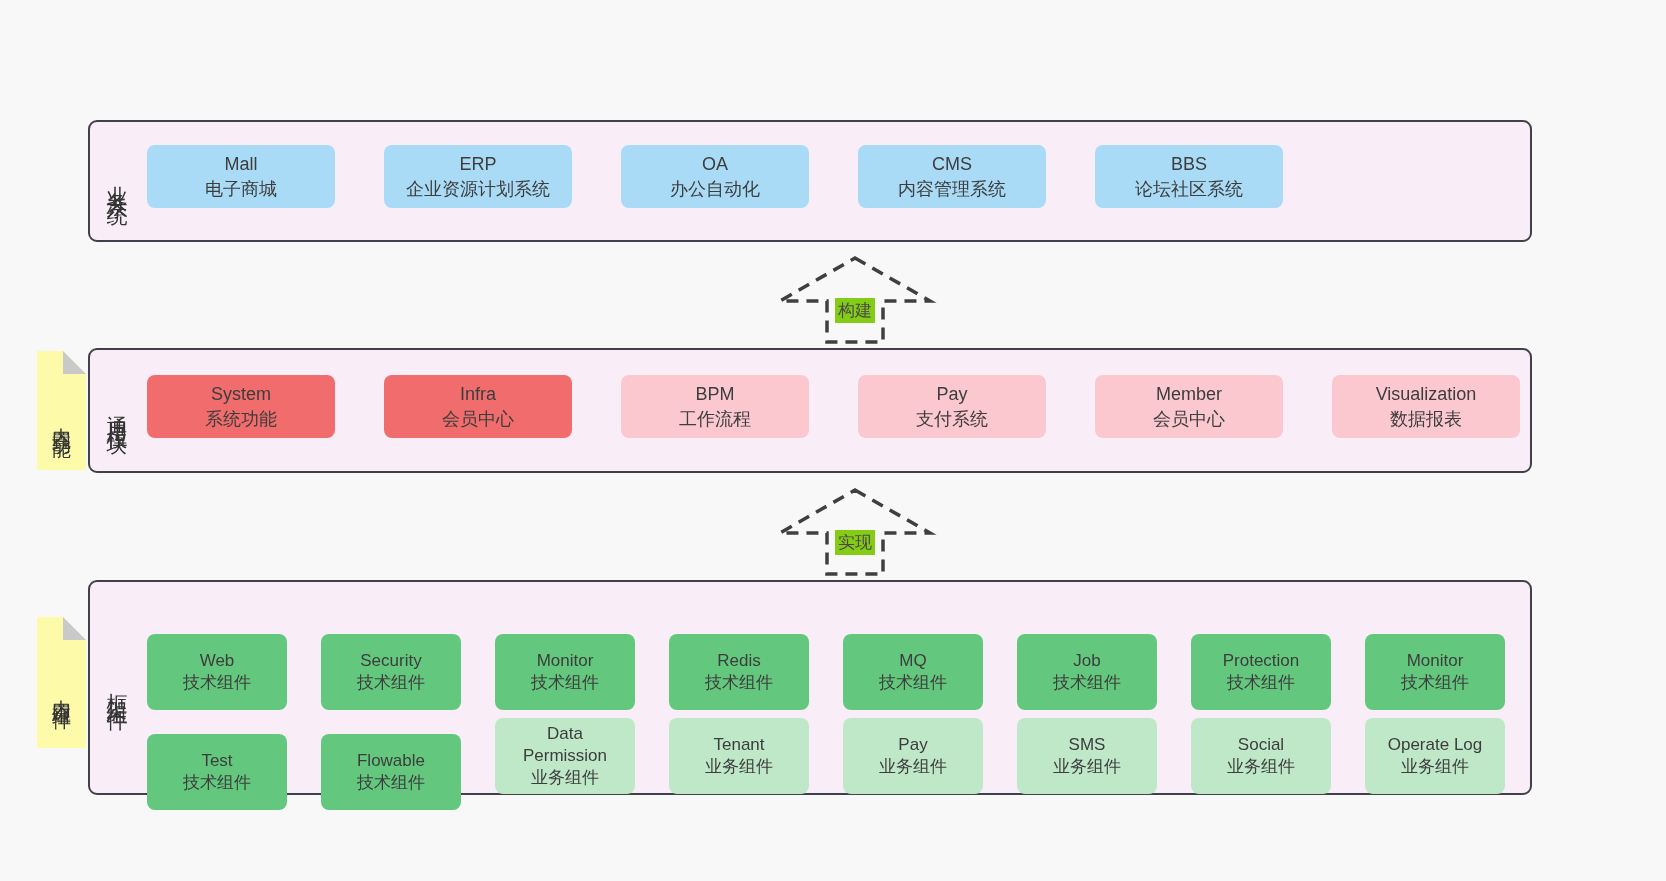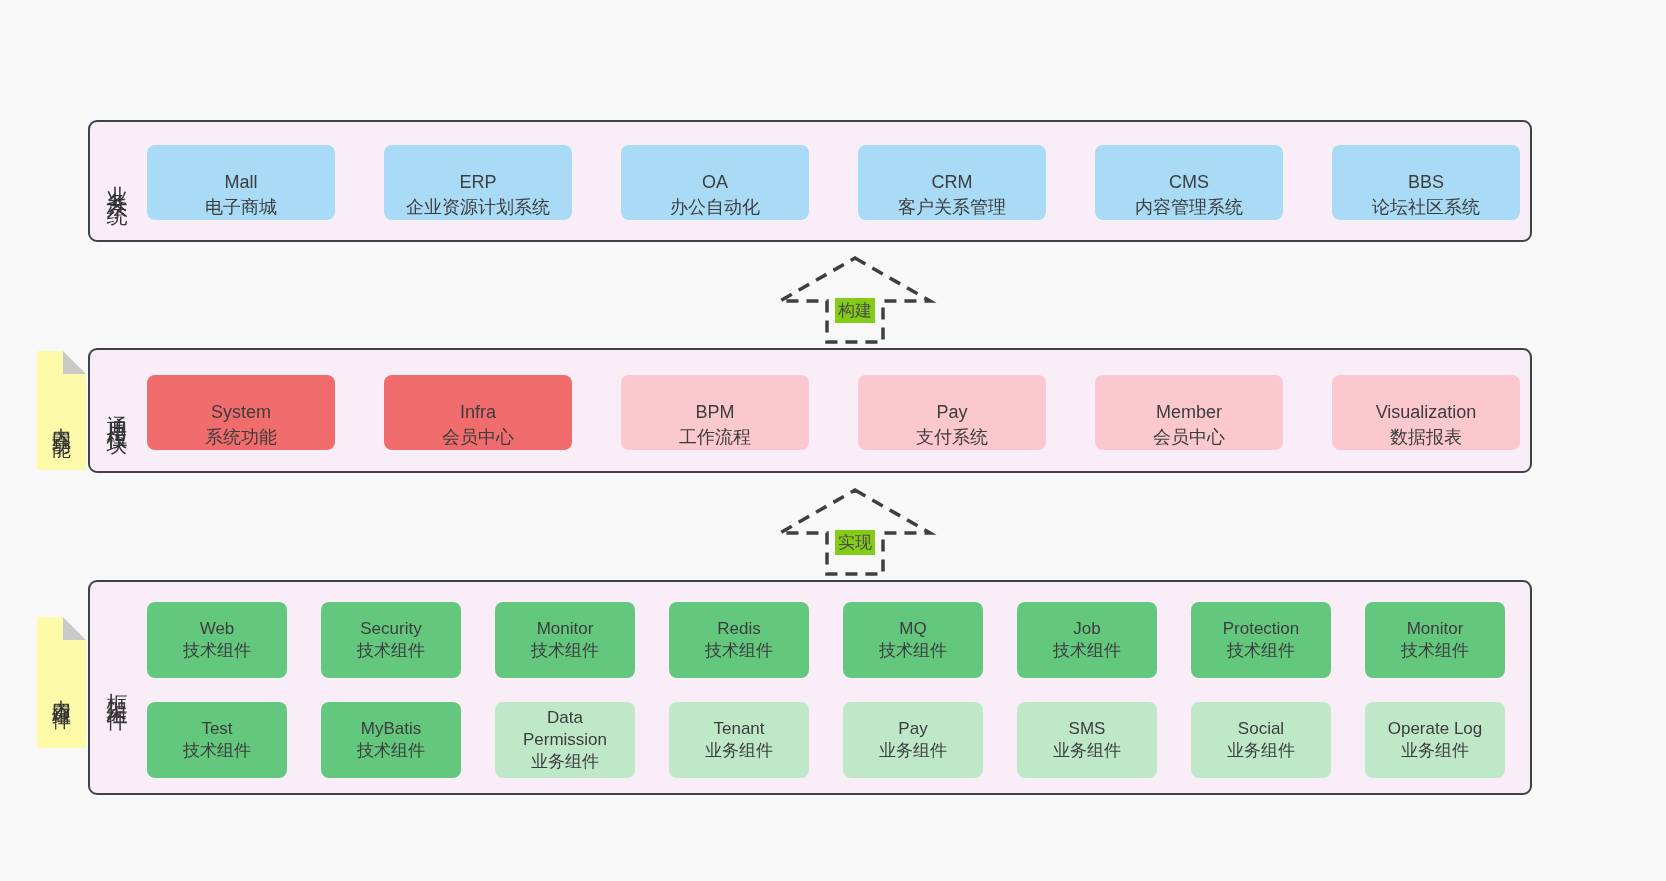--- a/index.html
+++ b/index.html
@@ -35,26 +35,26 @@
   #panel-common    .row  { top:25px; }
   #panel-framework .row1 { top:20px; }
   #panel-framework .row2 { top:120px;align-items:center; }
   .box {
     border-radius:8px;
     display:flex; flex-direction:column;
     justify-content:center; align-items:center;
     text-align:center;
   }
   .box .t, .box .d { width:100%; }
-  .box6 { width:188px; height:75px; font-size:18px; line-height:25px; padding:0 6px;justify-content:flex-end; }
+  .box6 { width:188px; height:63px; font-size:18px; line-height:25px; padding:0 6px; }
   .box8 { width:140px; height:76px; font-size:17px; line-height:22px; padding:0 12px; }
   .blue   { background:#a9dbf6; }
   .red    { background:#f16c6c; }
   .pink   { background:#fbc8d0; }
-  .green  { background:#63c87d; }
+  .green  { background:#63c87d;margin-top:32px; }
   .lgreen { background:#bfe8c8; }
   .arrow { position:absolute; width:170px; height:92px; }
   #arrow-build     { left:770px; top:254px; }
   #arrow-implement { left:770px; top:486px; }
   .arrow svg { position:absolute; left:0; top:0; }
   .arrow-label {
     position:absolute; left:50%; top:44px; transform:translateX(-50%);
     background:#84cc16; padding:1px 3px;
     font-size:17px; color:#4a4a4a; white-space:nowrap;
   }
@@ -92,24 +92,20 @@
       </div>
       <div class="box box6 blue">
         <div class="t">ERP</div>
         <div class="d">企业资源计划系统</div>
       </div>
       <div class="box box6 blue">
         <div class="t">OA</div>
         <div class="d">办公自动化</div>
       </div>
       <div class="box box6 blue">
-        <div class="t">CRM</div>
-        <div class="d">客户关系管理</div>
-      </div>
-      <div class="box box6 blue">
         <div class="t">CMS</div>
         <div class="d">内容管理系统</div>
       </div>
       <div class="box box6 blue">
         <div class="t">BBS</div>
         <div class="d">论坛社区系统</div>
       </div>
     </div>
   </div>
 
@@ -200,21 +196,21 @@
         <div class="t">Monitor</div>
         <div class="d">技术组件</div>
       </div>
     </div>
     <div class="row row8 row2">
       <div class="box box8 green">
         <div class="t">Test</div>
         <div class="d">技术组件</div>
       </div>
       <div class="box box8 green">
-        <div class="t">MyBatis</div>
+        <div class="t">Flowable</div>
         <div class="d">技术组件</div>
       </div>
       <div class="box box8 lgreen">
         <div class="t">Data Permission</div>
         <div class="d">业务组件</div>
       </div>
       <div class="box box8 lgreen">
         <div class="t">Tenant</div>
         <div class="d">业务组件</div>
       </div>

